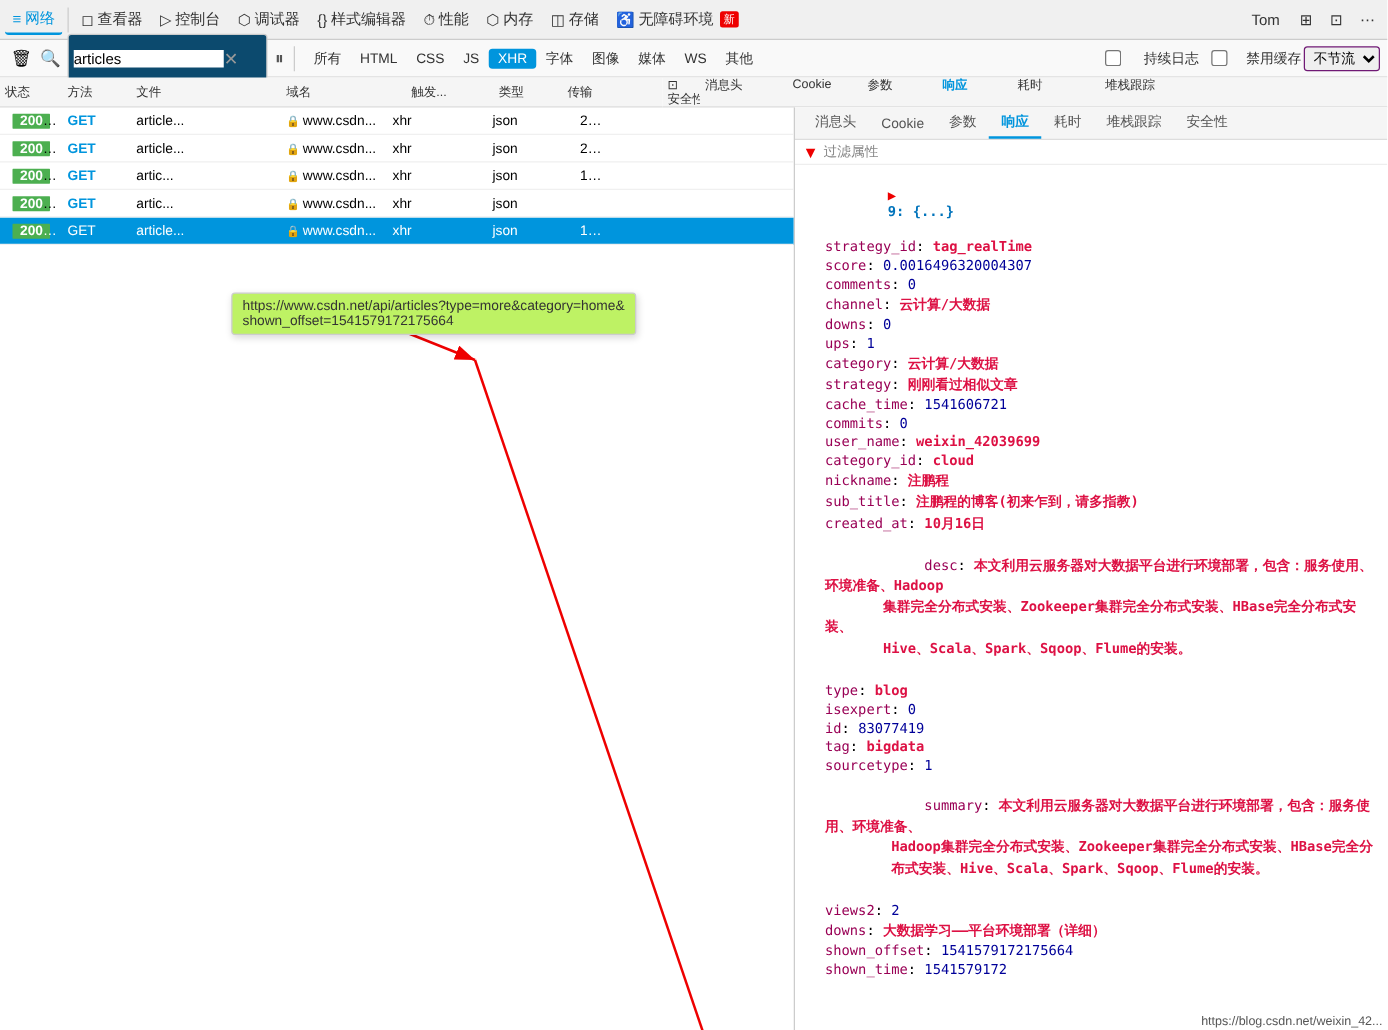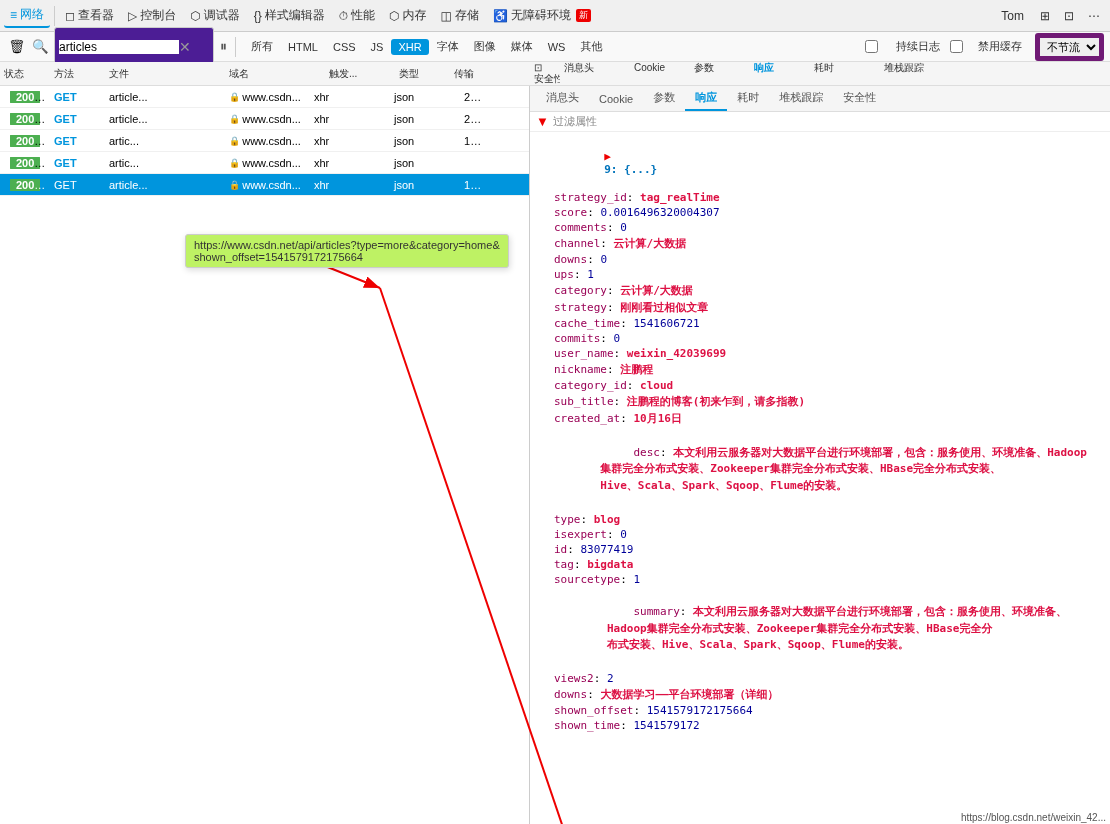--- a/index.html
+++ b/index.html
@@ -18,52 +18,52 @@
     .toolbar-btn.active { border-bottom: 2px solid #0095dd; color: #0095dd; }
     .sep { width: 1px; height: 20px; background: #ccc; margin: 0 2px; }
 
     
     .filter-bar {
       display: flex; align-items: center; background: #f9f9f9; border-bottom: 1px solid #ddd;
       height: 30px; padding: 0 6px; gap: 2px;
     }
     .filter-icon-btn { width: 22px; height: 22px; display: flex; align-items: center; justify-content: center; cursor: pointer; border-radius: 3px; border: none; background: none; }
     .search-box {
-      display: flex; align-items: center; background: #4c1d95; border: 1px solid #ccc;
+      display: flex; align-items: center; background: #0c4a6e; border: 1px solid #ccc;
       border-radius: 3px; height: 40px; padding: 4px 4px; flex: 0 0 160px;
     }
     .search-box input { border: none; outline: none; font-size: 12px; width: 120px; }
     .clear-btn { cursor: pointer; color: #999; font-size: 14px; }
     .pause-btn { color: #555; font-size: 14px; padding: 0 4px; cursor: pointer; }
     .filter-types { display: flex; gap: 1px; align-items: center; margin-left: 4px; }
     .filter-type {
       padding: 2px 7px; cursor: pointer; font-size: 11px; border-radius: 2px;
       border: none; background: none; color: #333;
     }
     .filter-type.active { background: #0095dd; color: #fff; border-radius: 3px; }
     .spacer { flex: 1; }
     .persist-log { display: flex; align-items: center; gap: 18px; font-size: 11px; color: #333; cursor: pointer; }
     .persist-log input { margin: 0; }
     .disable-cache { display: flex; align-items: center; gap: 15px; font-size: 11px; color: #333; cursor: pointer; }
-    .throttle-select { font-size: 11px; border: 5px solid #701a75; border-radius: 3px; padding: 2px 3px; margin-left: 11px; }
+    .throttle-select { font-size: 11px; border: 1px solid #701a75; border-radius: 3px; padding: 2px 3px; }
     .col-header { padding: 0 4px; font-size: 10px; color: #333; cursor: pointer; white-space: nowrap; overflow: hidden; }
     .network-row {
       display: grid; grid-template-columns: 50px 55px 120px 85px 80px 70px 30px;
       height: 22px; align-items: center; border-bottom: 1px solid #f0f0f0; cursor: pointer;
     }
     .status-badge { margin: 0 6px; padding: 1px 6px; border-radius: 2px; font-size: 11px; font-weight: bold; }
     .status-200 { background: #4caf50; color: #fff; }
     .row-cell { padding: 0 4px; font-size: 11px; white-space: nowrap; overflow: hidden; text-overflow: ellipsis; }
     .row-cell.method { color: #0095dd; font-weight: bold; }
     .row-cell.domain { display: flex; align-items: center; gap: 2px; }
     .lock-icon { font-size: 9px; color: #4caf50; }
 
     
     .devtools-body { display: flex; height: calc(824px - 32px - 30px - 24px); }
-    .left-panel { width: 530px; overflow-y: auto; border-right: 1px solid #ccc; flex-shrink: 0; }
+    .left-panel { width: 636px; overflow-y: auto; border-right: 1px solid #ccc; flex-shrink: 0; }
     .right-panel { flex: 1; overflow-y: auto; background: #fff; position: relative; }
 
     
     .response-tabs { display: flex; background: #f5f5f5; border-bottom: 1px solid #ddd; height: 26px; align-items: flex-end; padding: 0 6px; gap: 0; }
     .resp-tab { padding: 4px 10px; font-size: 11px; cursor: pointer; border-bottom: 2px solid transparent; color: #555; }
     .resp-tab.active { border-bottom: 2px solid #0095dd; color: #0095dd; font-weight: bold; }
 
     .response-content { padding: 4px 8px; font-size: 11px; }
     .json-tree { font-family: monospace; font-size: 11px; }
     .json-line { padding: 1px 0; white-space: pre-wrap; }
@@ -299,22 +299,22 @@
           <div class="json-line"><span class="json-key">score</span><span>: </span><span class="json-val-num">0.0016496320004307</span></div>
           <div class="json-line"><span class="json-key">comments</span><span>: </span><span class="json-val-num">0</span></div>
           <div class="json-line"><span class="json-key">channel</span><span>: </span><span class="json-val-str">云计算/大数据</span></div>
           <div class="json-line"><span class="json-key">downs</span><span>: </span><span class="json-val-num">0</span></div>
           <div class="json-line"><span class="json-key">ups</span><span>: </span><span class="json-val-num">1</span></div>
           <div class="json-line"><span class="json-key">category</span><span>: </span><span class="json-val-str">云计算/大数据</span></div>
           <div class="json-line"><span class="json-key">strategy</span><span>: </span><span class="json-val-str">刚刚看过相似文章</span></div>
           <div class="json-line"><span class="json-key">cache_time</span><span>: </span><span class="json-val-num">1541606721</span></div>
           <div class="json-line"><span class="json-key">commits</span><span>: </span><span class="json-val-num">0</span></div>
           <div class="json-line"><span class="json-key">user_name</span><span>: </span><span class="json-val-str">weixin_42039699</span></div>
+          <div class="json-line"><span class="json-key">category_id</span><span>: </span><span class="json-val-str">cloud</span></div>
           <div class="json-line"><span class="json-key">nickname</span><span>: </span><span class="json-val-str">注鹏程</span></div>
-          <div class="json-line"><span class="json-key">category_id</span><span>: </span><span class="json-val-str">cloud</span></div>
           <div class="json-line"><span class="json-key">sub_title</span><span>: </span><span class="json-val-str">注鹏程的博客(初来乍到，请多指教)</span></div>
           <div class="json-line"><span class="json-key">created_at</span><span>: </span><span class="json-val-str">10月16日</span></div>
           <div class="json-line" style="line-height:1.5;">
             <span class="json-key">desc</span><span>: </span><span class="json-val-str" style="display:inline;">本文利用云服务器对大数据平台进行环境部署，包含：服务使用、环境准备、Hadoop<br>&nbsp;&nbsp;&nbsp;&nbsp;&nbsp;&nbsp;&nbsp;集群完全分布式安装、Zookeeper集群完全分布式安装、HBase完全分布式安装、<br>&nbsp;&nbsp;&nbsp;&nbsp;&nbsp;&nbsp;&nbsp;Hive、Scala、Spark、Sqoop、Flume的安装。</span>
           </div>
           <div class="json-line"><span class="json-key">type</span><span>: </span><span class="json-val-str">blog</span></div>
           <div class="json-line"><span class="json-key">isexpert</span><span>: </span><span class="json-val-num">0</span></div>
           <div class="json-line"><span class="json-key">id</span><span>: </span><span class="json-val-num">83077419</span></div>
           <div class="json-line"><span class="json-key">tag</span><span>: </span><span class="json-val-str">bigdata</span></div>
           <div class="json-line"><span class="json-key">sourcetype</span><span>: </span><span class="json-val-num">1</span></div>

